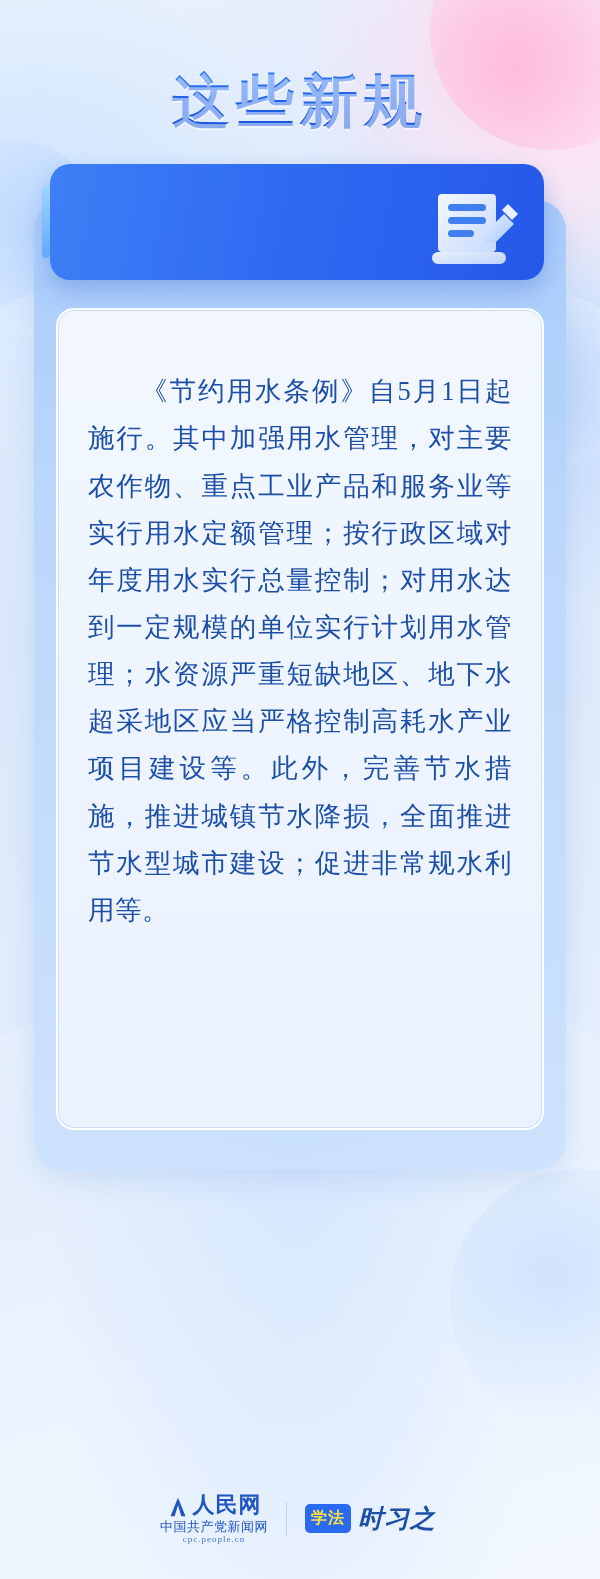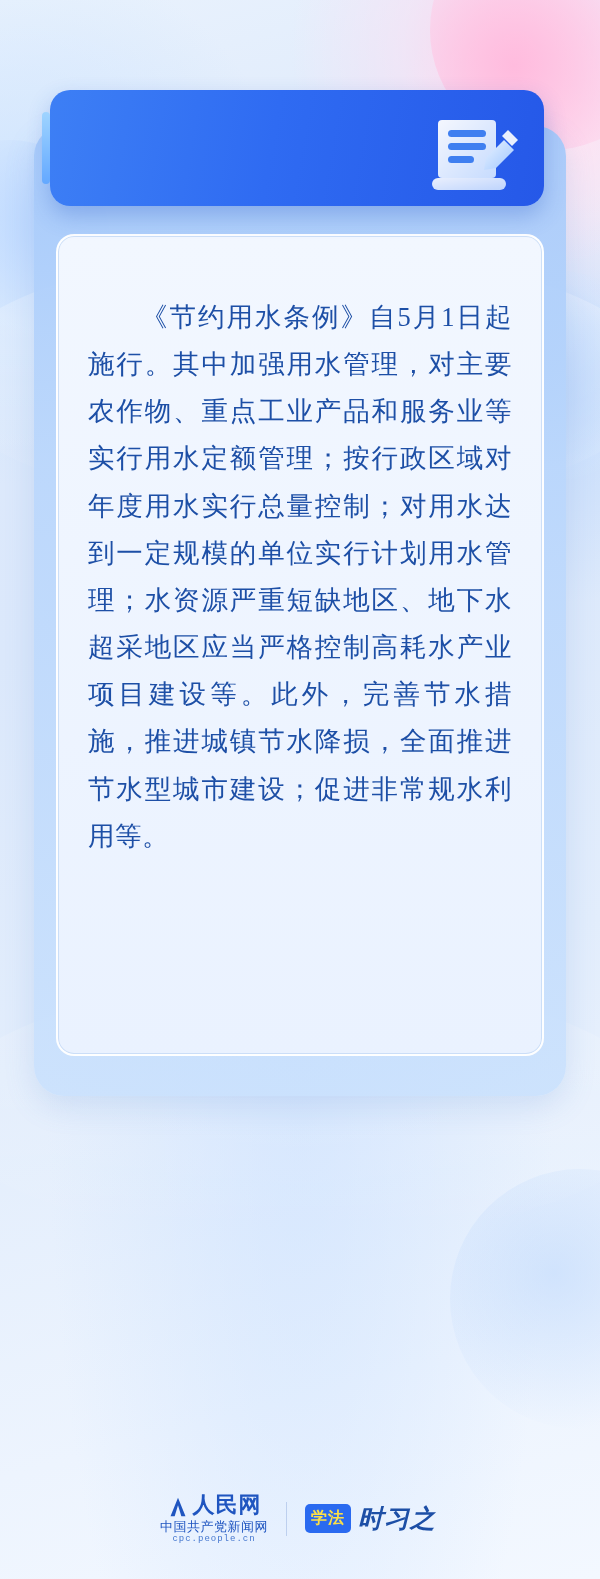--- a/index.html
+++ b/index.html
@@ -202,21 +202,21 @@
   .logo-people .sub {
     margin-top: 3px;
     font-size: 13px;
     color: #1f55c0;
     letter-spacing: 0.5px;
   }
   .logo-people .sub2 {
     margin-top: 1px;
     font-size: 9px;
     color: #4577cf;
-    font-family: Liberation Mono, monospace;
+    font-family: Liberation Serif, serif;
     letter-spacing: 1px;
   }
   .divider-dot {
     width: 1px;
     height: 34px;
     background: rgba(70,110,190,0.25);
   }
   .logo-xuexi {
     display: flex;
     align-items: center;
@@ -247,20 +247,21 @@
 
   <div class="blob blob-1"></div>
   <div class="blob blob-2"></div>
   <div class="blob blob-3"></div>
   <div class="blob blob-4"></div>
   <div class="blob blob-5"></div>
   <div class="wave wave-a"></div>
   <div class="wave wave-b"></div>
 
   <div class="headline">
+    <div class="headline-line l1">这些新规</div>
   </div>
 
   <div class="card-outer">
 
     <div class="title-bar">
       <div class="title-accent"></div>
       <div class="title-icon">
         <svg viewBox="0 0 96 96" width="96" height="96" aria-hidden="true">
           <defs>
             <linearGradient id="gDoc" x1="0" y1="0" x2="1" y2="1">

